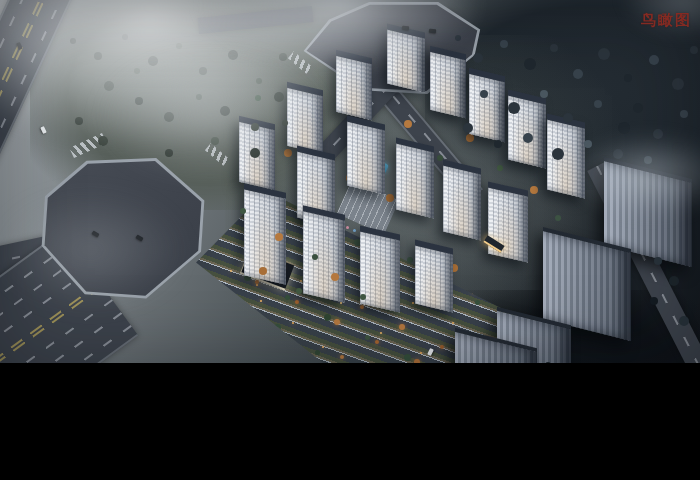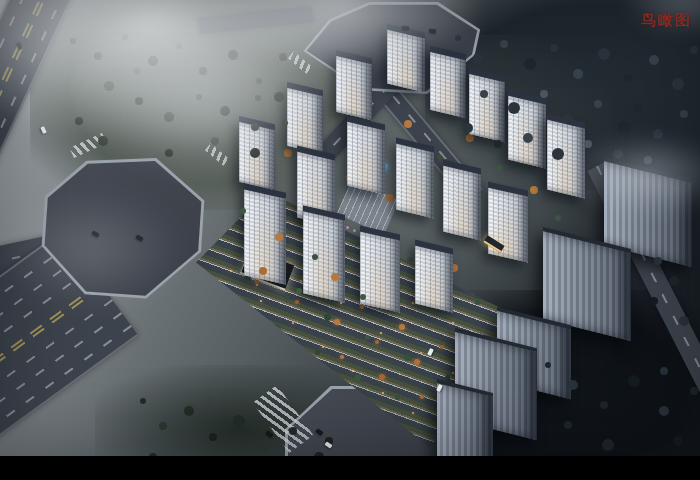--- a/index.html
+++ b/index.html
@@ -1,16 +1,16 @@
 <!DOCTYPE html>
 <html><head>
 <meta charset="utf-8">
 <style>
   html,body{margin:0;padding:0;background:#000;}
-  #canvas{position:relative;width:700px;height:456px;overflow:hidden;
+  #canvas{position:relative;width:700px;height:363px;overflow:hidden;
     font-family:"Liberation Sans",sans-serif;
     background:linear-gradient(118deg,#a8adb1 0%,#8b9296 16%,#6a7175 34%,#4c5458 52%,#333a40 68%,#1d2329 84%,#12171c 100%);}
   #canvas *{position:absolute;box-sizing:border-box;}
 
   
   .zone{border-radius:50%;}
   .z-nw{left:30px;top:-10px;width:310px;height:220px;border-radius:0;
     background:radial-gradient(ellipse at 55% 45%, #646c66 0%, #565e59 55%, rgba(70,78,72,0) 82%);}
   .z-ne{left:425px;top:-10px;width:285px;height:200px;border-radius:0;
     background:radial-gradient(ellipse at 60% 50%, #242c33 0%, #1f272e 60%, rgba(31,39,46,0) 88%);}

